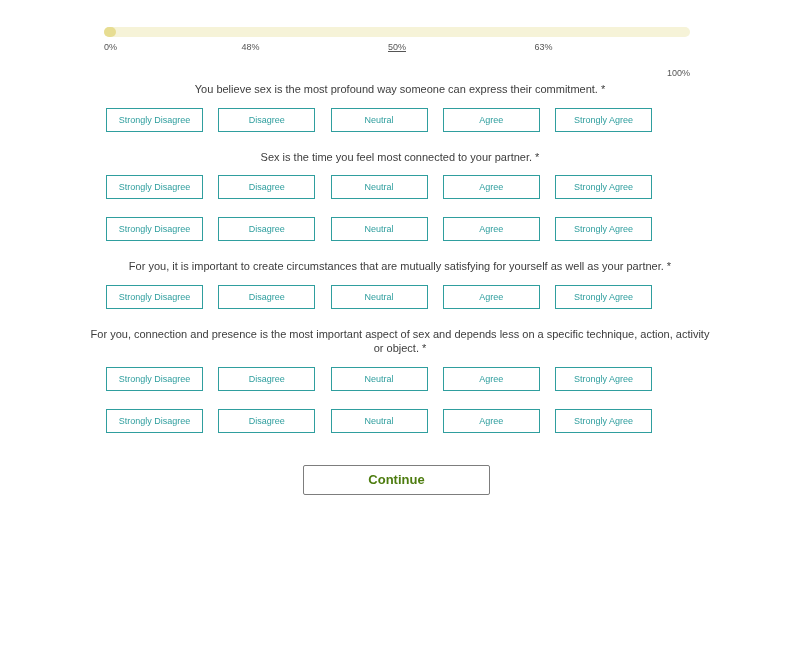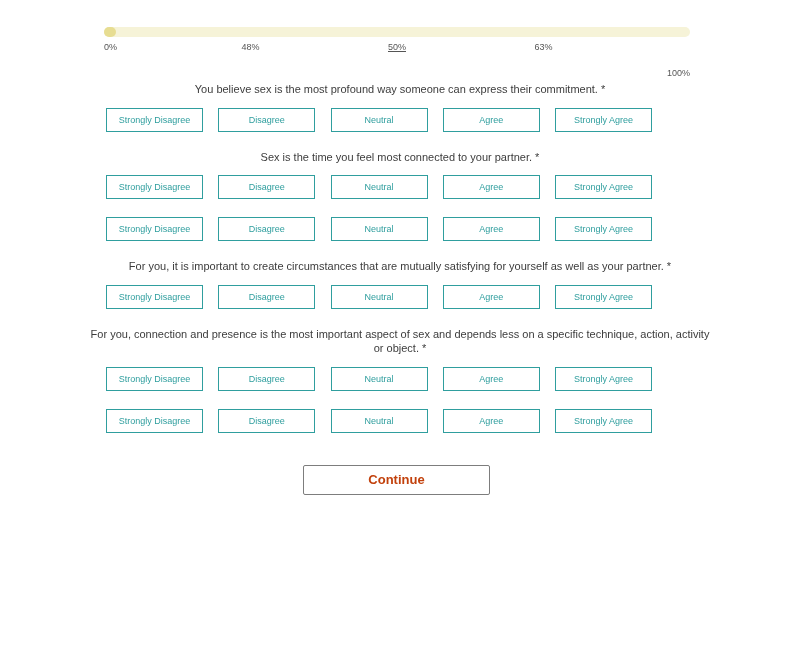--- a/index.html
+++ b/index.html
@@ -65,21 +65,21 @@
     padding:0;
   }
 
   
   .continue-wrap { margin:32px 0 0 303px; }
   .continue-btn {
     width:187px; height:30px;
     background:#fff;
     border:1.5px solid #7d7d7d;
     border-radius:2px;
-    font-size:13px; font-weight:bold; color:#c2410c;
+    font-size:13px; font-weight:bold; color:#4d7c0f;
     font-family:"Liberation Sans", sans-serif;
     cursor:pointer;
   }
 </style>
 </head>
 <body>
 
 <div class="page">
 
   <div class="progress-bar">

